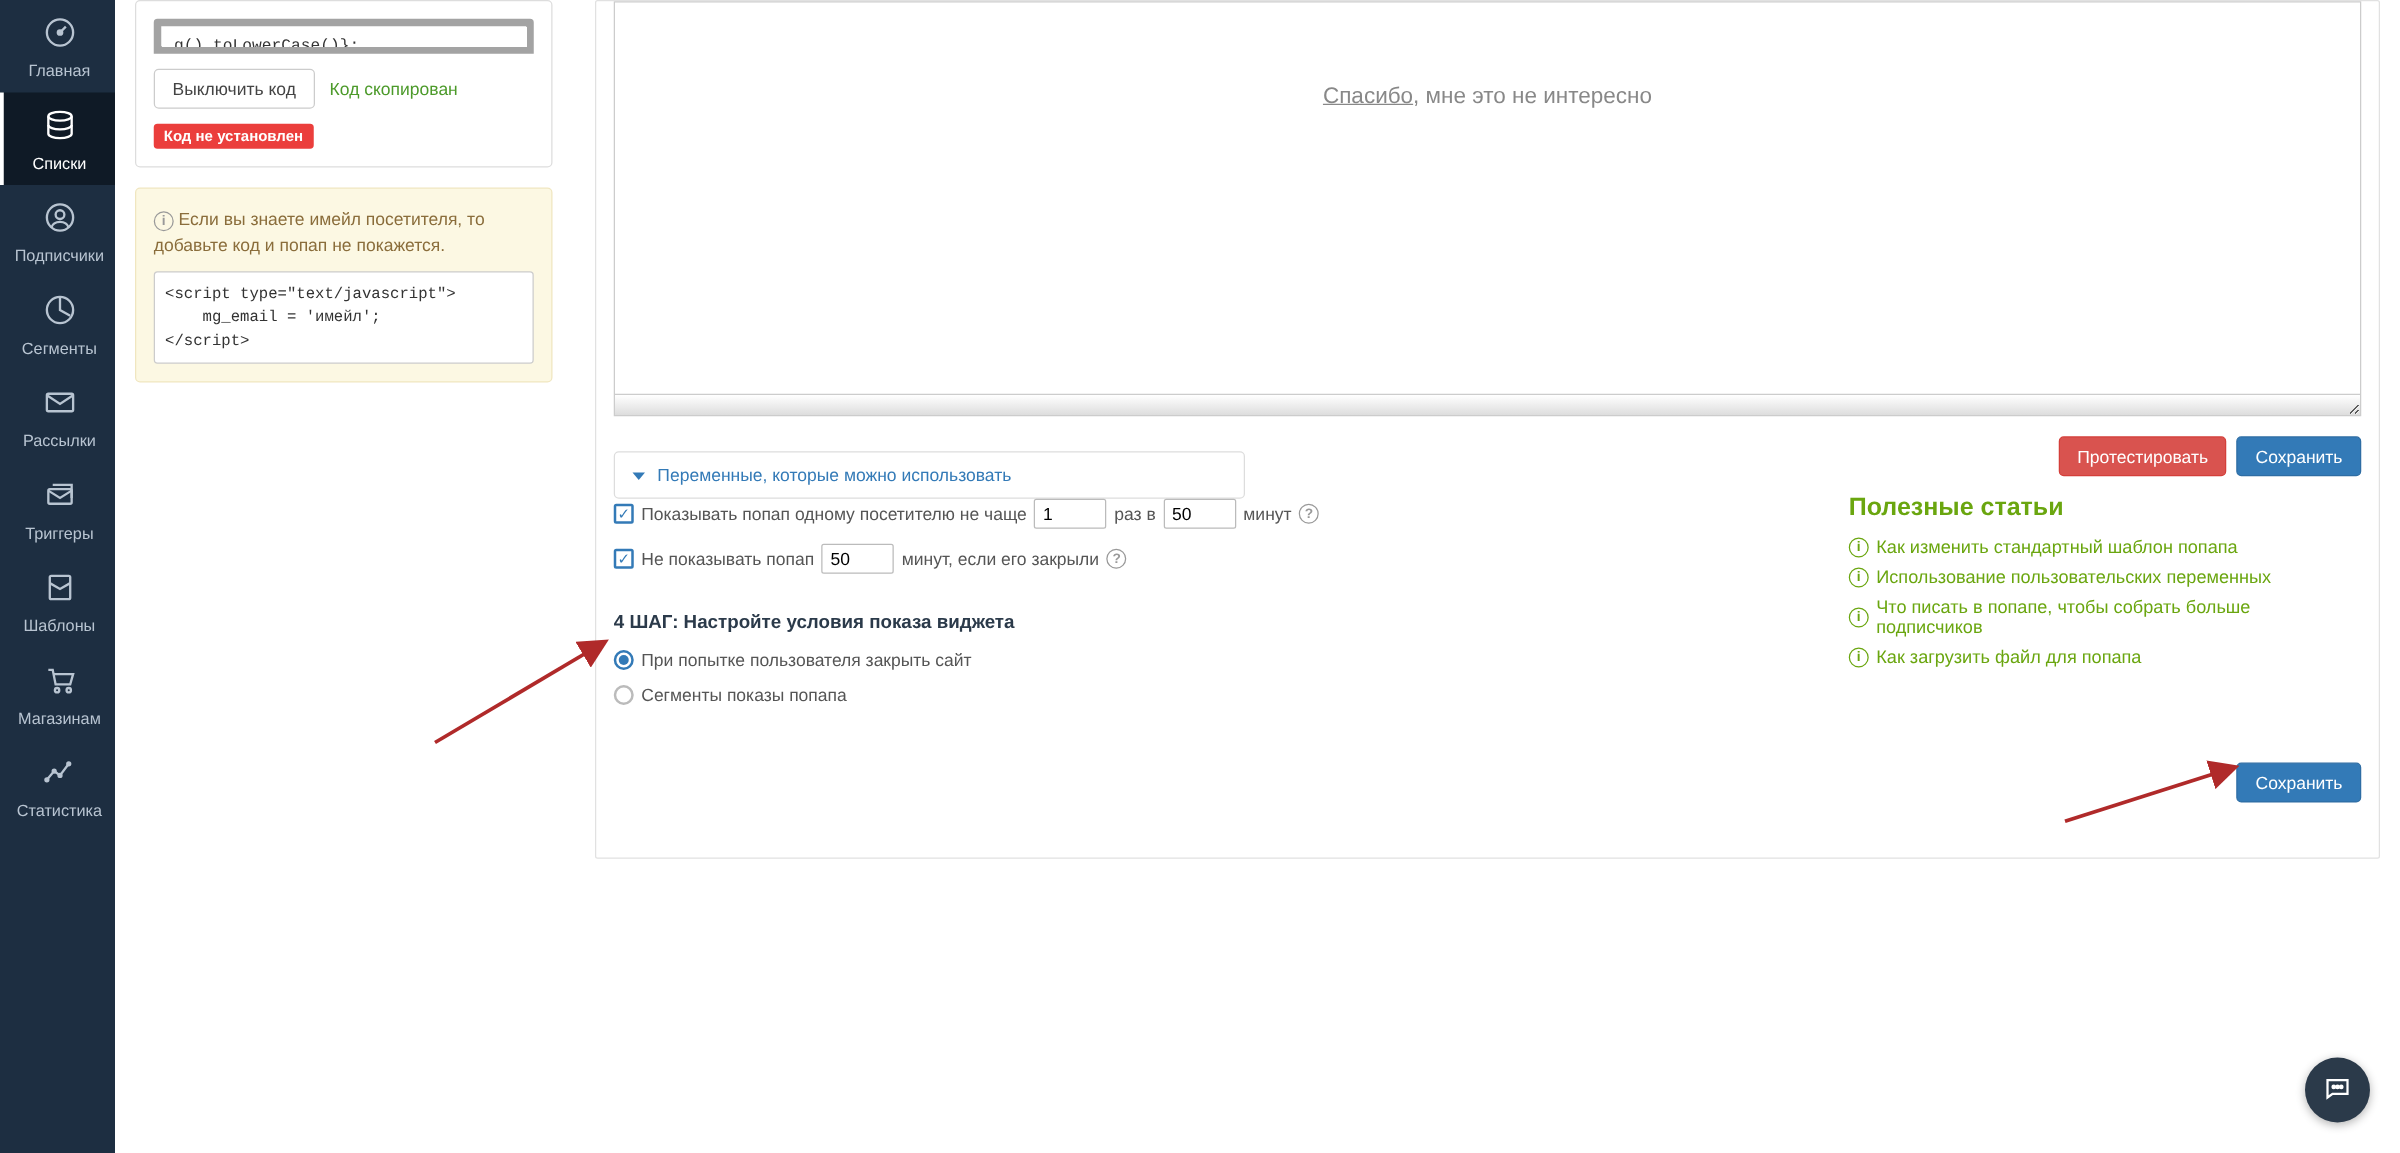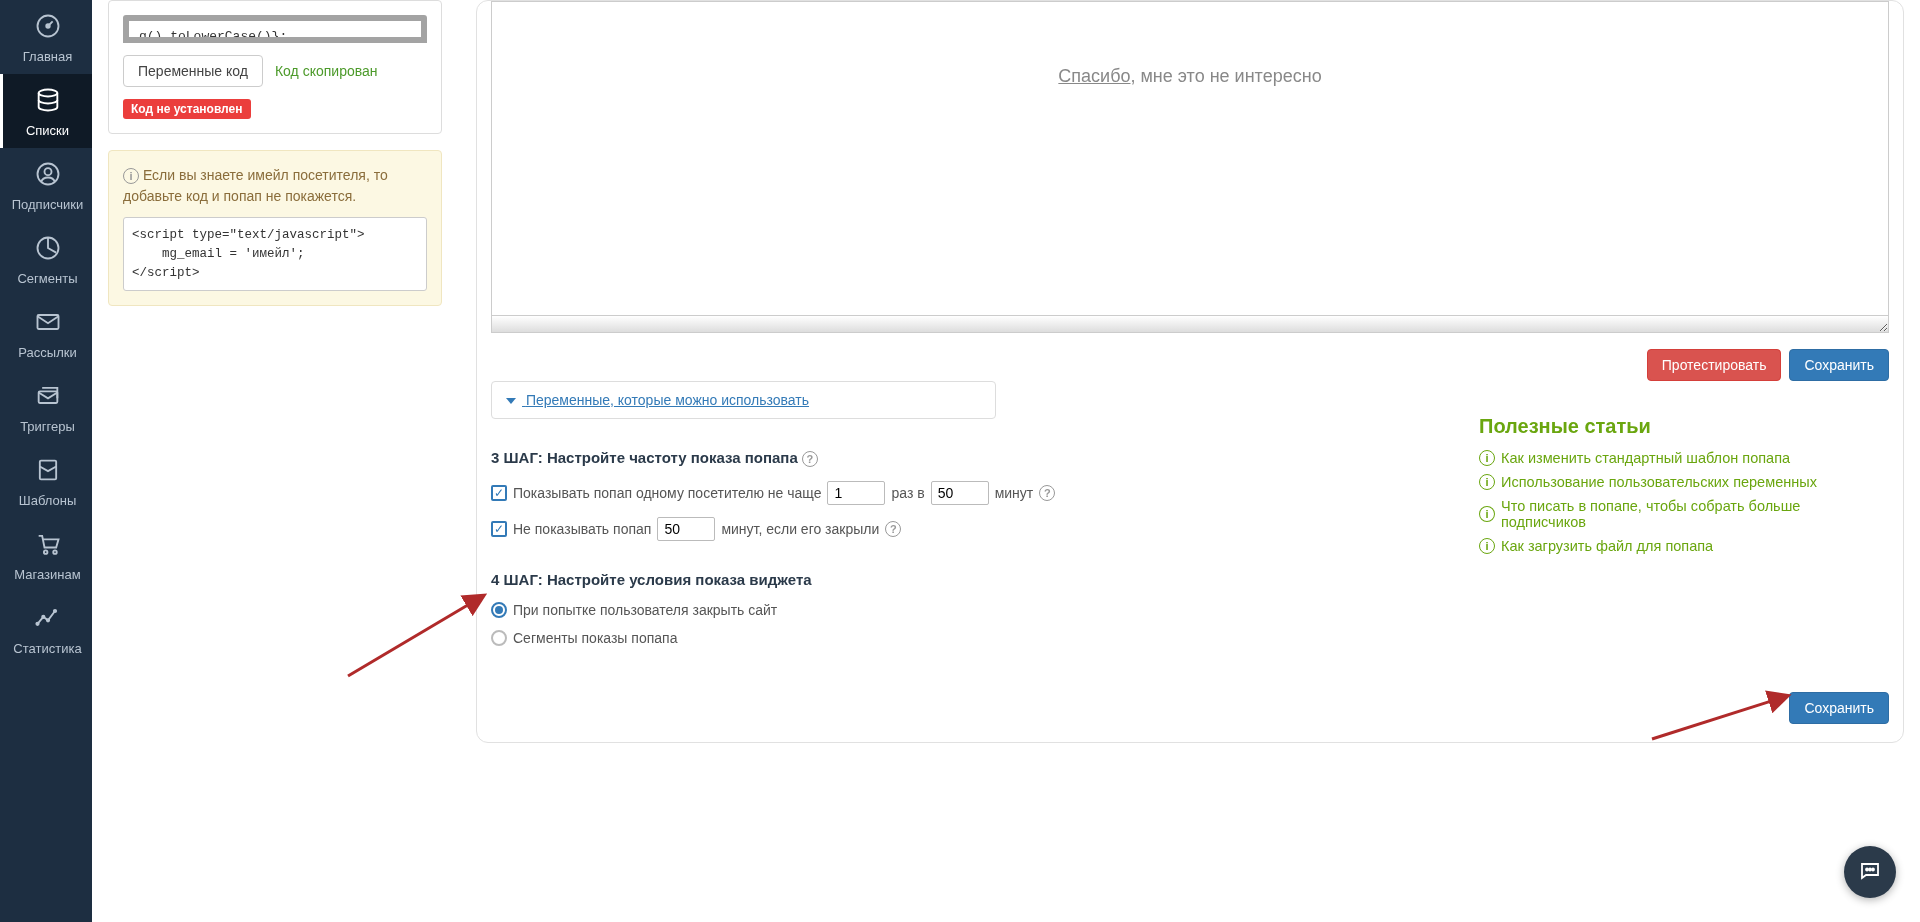--- a/index.html
+++ b/index.html
@@ -22,38 +22,38 @@
 .btn { display: inline-block; padding: 7px 14px; border: 1px solid #ccc; border-radius: 4px; background: #fff; color: #444; cursor: pointer; font-size: 14px; }
 .btn-primary { background: #337ab7; border-color: #2e6da4; color: #fff; }
 .btn-danger { background: #d9534f; border-color: #d43f3a; color: #fff; }
 .badge-danger { display: inline-block; background: #eb3e3c; color: #fff; font-size: 12px; font-weight: bold; padding: 3px 8px; border-radius: 3px; }
 .copy-row { margin-top: 12px; display: flex; align-items: center; gap: 12px; flex-wrap: wrap; }
 .copied-msg { color: #4c9a2a; font-size: 14px; }
 .preview-area { border: 1px solid #ccc; background: #fff; height: 332px; position: relative; overflow: hidden; resize: both; }
 .preview-area::after { content: ""; position: absolute; left: 0; right: 0; bottom: 0; height: 16px; background: linear-gradient(#fff, #ddd); border-top: 1px solid #ccc; }
 .preview-text { position: absolute; top: 64px; left: 50%; transform: translateX(-50%); color: #888; font-size: 18px; }
 .preview-text .u { text-decoration: underline; }
-.vars-toggle { border: 1px solid #ddd; border-radius: 4px; padding: 10px 14px; margin-top: 32px; color: #337ab7; cursor: pointer; display: inline-block; width: 505px; text-decoration: underline; }
+.vars-toggle { border: 1px solid #ddd; border-radius: 4px; padding: 10px 14px; margin-top: 12px; color: #337ab7; cursor: pointer; display: inline-block; width: 505px; }
 .vars-toggle .caret { display: inline-block; width: 0; height: 0; border-left: 5px solid transparent; border-right: 5px solid transparent; border-top: 6px solid #337ab7; margin-right: 6px; vertical-align: middle; }
 .action-row { margin-top: 16px; display: flex; justify-content: space-between; align-items: flex-start; gap: 12px; }
 .action-buttons { display: flex; gap: 8px; align-items: flex-end; }
 .step-title { font-weight: bold; color: #2b3a4a; margin: 30px 0 14px; font-size: 15px; }
 .form-row { margin-bottom: 12px; color: #555; display: flex; align-items: center; flex-wrap: wrap; gap: 6px; }
 input.num { border: 1px solid #bbb; border-radius: 2px; padding: 3px 6px; width: 58px; font-size: 14px; }
 .checkbox { width: 16px; height: 16px; border: 2px solid #337ab7; border-radius: 2px; display: inline-flex; align-items: center; justify-content: center; color: #337ab7; font-size: 12px; line-height: 1; }
 .radio { width: 16px; height: 16px; border: 2px solid #337ab7; border-radius: 50%; display: inline-flex; align-items: center; justify-content: center; }
 .radio.checked::after { content: ""; width: 8px; height: 8px; background: #337ab7; border-radius: 50%; }
 .radio.unchecked { border-color: #bbb; }
 .help-icon { display: inline-flex; align-items: center; justify-content: center; width: 16px; height: 16px; border: 1.5px solid #999; border-radius: 50%; color: #999; font-size: 11px; font-weight: bold; }
 .articles-col { float: right; width: 410px; margin-top: -4px; }
 .articles-title { color: #6aa60f; font-size: 20px; font-weight: 600; margin-bottom: 12px; }
 .article-link { display: flex; align-items: center; gap: 6px; color: #6aa60f; margin-bottom: 8px; font-size: 14.5px; cursor: pointer; }
 .article-link .ai { display: inline-flex; align-items: center; justify-content: center; width: 16px; height: 16px; border: 1.5px solid #6aa60f; border-radius: 50%; font-size: 11px; font-weight: bold; font-style: normal; }
 .bottom-save { text-align: right; margin: 34px 0 14px; }
-.main-card { border: 1px solid #e1e1e1; border-radius: 12px; padding: 0 14px 4px; }
+.main-card { border: 1px solid #e1e1e1; border-radius: 2px; padding: 0 14px 30px; }
 .fab { position: fixed; right: 24px; bottom: 24px; width: 52px; height: 52px; border-radius: 50%; background: #2b3a4a; color: #fff; display: flex; align-items: center; justify-content: center; cursor: pointer; box-shadow: 0 2px 8px rgba(0,0,0,.3); }
 .arrow { position: absolute; pointer-events: none; }
 .two-col-step { display: flex; gap: 20px; align-items: flex-start; }
 .step-left { flex: 1; }
 </style>
 </head>
 <body>
 
 <nav class="sidebar">
   <div class="sidebar-item">
@@ -128,21 +128,21 @@
     <span class="lbl">Статистика</span>
   </div>
 </nav>
 
 <div class="page">
   <div class="left-col">
     <div class="panel">
       <div class="panel-body">
         <pre class="top-code">g().toLowerCase()};</pre>
         <div class="copy-row">
-          <button class="btn">Переменные код</button>
+          <button class="btn">Выключить код</button>
           <span class="copied-msg">Код скопирован</span>
         </div>
         <div style="margin-top:12px;">
           <span class="badge-danger">Код не установлен</span>
         </div>
       </div>
     </div>
 
     <div class="info-panel">
       <div class="info-text">
@@ -169,24 +169,20 @@
           <span>Переменные, которые можно использовать</span>
         </div>
         <div class="action-buttons">
           <button class="btn btn-danger">Протестировать</button>
           <button class="btn btn-primary">Сохранить</button>
         </div>
       </div>
 
       <div class="two-col-step">
         <div class="step-left">
-          <div class="step-title">
-            <span>3 ШАГ: Настройте частоту показа попапа</span>
-            <span class="help-icon">?</span>
-          </div>
 
           <div class="form-row">
             <span class="checkbox">✓</span>
             <span>Показывать попап одному посетителю не чаще</span>
             <input class="num" value="1" style="">
             <span>раз в</span>
             <input class="num" value="50" style="">
             <span>минут</span>
             <span class="help-icon">?</span>
           </div>

